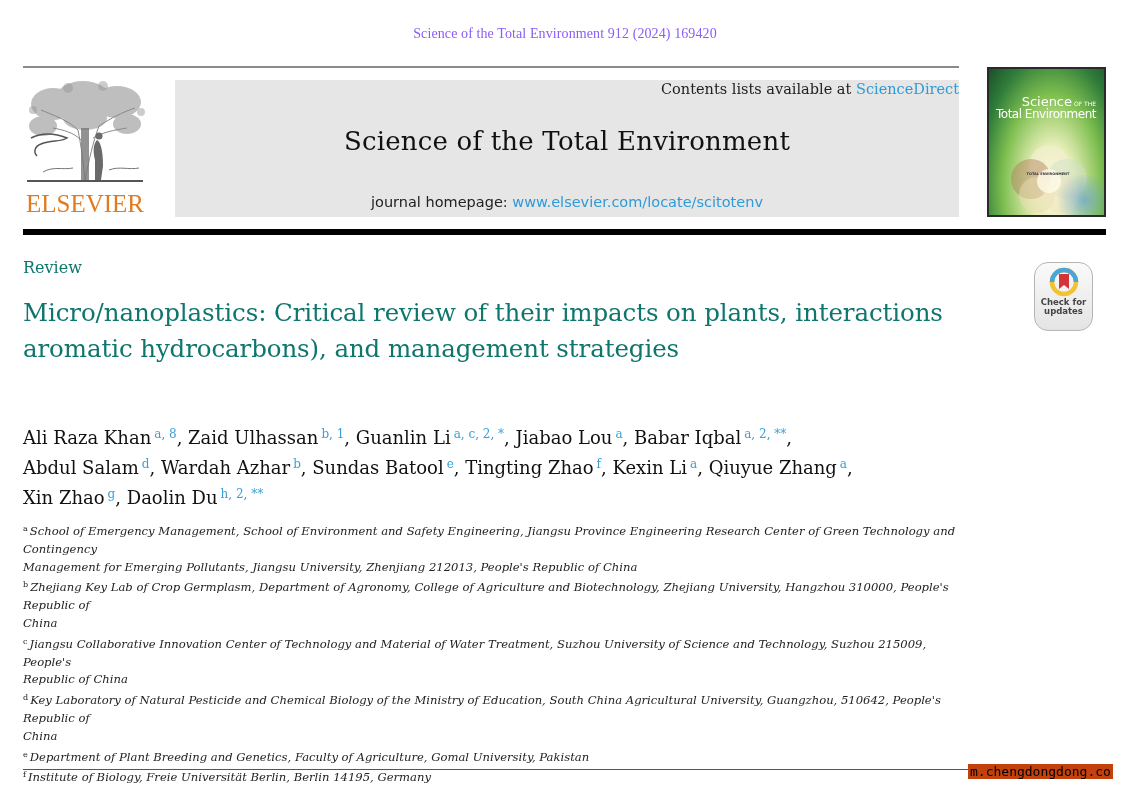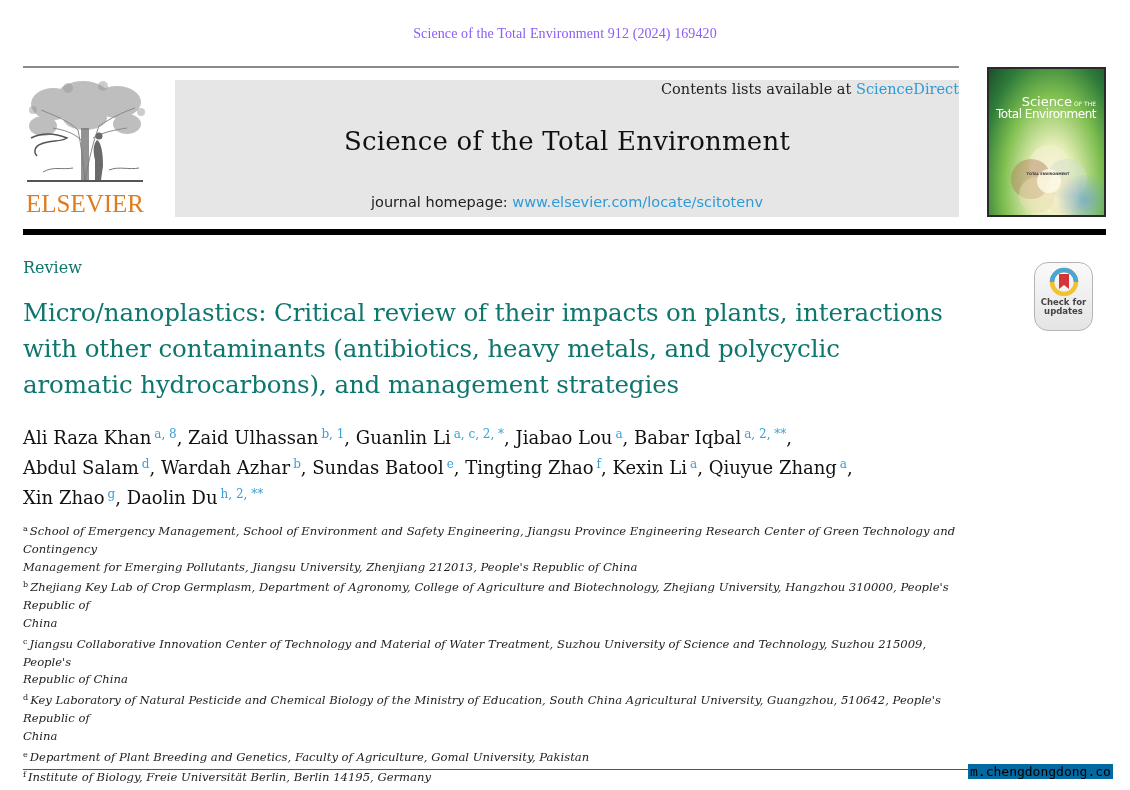--- a/index.html
+++ b/index.html
@@ -60,21 +60,21 @@
   .authors .aline { display: block; white-space: nowrap; }
   .author-name { cursor: pointer; }
   .aff-sup { color: #3a9fd6; font-size: 12px; vertical-align: 6px; margin-left: 3px; cursor: pointer; }
 
   .affiliations { position: absolute; top: 520px; left: 23px; width: 940px; font-family: "DejaVu Serif", serif;
     font-style: italic; font-size: 11.6px; line-height: 17.8px; color: #222; }
   .aff-item { display: block; }
   .aff-label { font-style: normal; font-size: 8px; vertical-align: 4px; margin-right: 2px; }
 
   .rule-bottom { position: absolute; top: 769px; left: 23px; width: 1083px; height: 1px; background: #555; }
-  .watermark { position: absolute; top: 764px; left: 968px; background: #0369a1; padding: 0 2px;
+  .watermark { position: absolute; top: 764px; left: 968px; background: #c2410c; padding: 0 2px;
     font-family: "DejaVu Sans Mono", monospace; font-size: 13px; color: #000; }
 </style>
 </head>
 <body>
 
 <div class="citation">
   <a class="cite-link">Science of the Total Environment 912 (2024) 169420</a>
 </div>
 
 <div class="rule-top"></div>
@@ -144,21 +144,20 @@
     <path d="M10 7 L20 7 L20 22 L15 18 L10 22 Z" fill="#d2343a"></path>
   </svg>
   <div class="crossmark-label">
     <div>Check for</div>
     <div>updates</div>
   </div>
 </div>
 
 <h1 class="article-title" style="font-weight:normal;">
   <span class="tline">Micro/nanoplastics: Critical review of their impacts on plants, interactions</span>
-  <span class="tline">with other contaminants (antibiotics, heavy metals, and polycyclic</span>
   <span class="tline">aromatic hydrocarbons), and management strategies</span>
 </h1>
 
 <div class="authors">
   <span class="aline">
     <span class="author-name">Ali Raza Khan</span><sup class="aff-sup">a, 8</sup><span>, </span>
     <span class="author-name">Zaid Ulhassan</span><sup class="aff-sup">b, 1</sup><span>, </span>
     <span class="author-name">Guanlin Li</span><sup class="aff-sup">a, c, 2, *</sup><span>, </span>
     <span class="author-name">Jiabao Lou</span><sup class="aff-sup">a</sup><span>, </span>
     <span class="author-name">Babar Iqbal</span><sup class="aff-sup">a, 2, **</sup><span>,</span>

